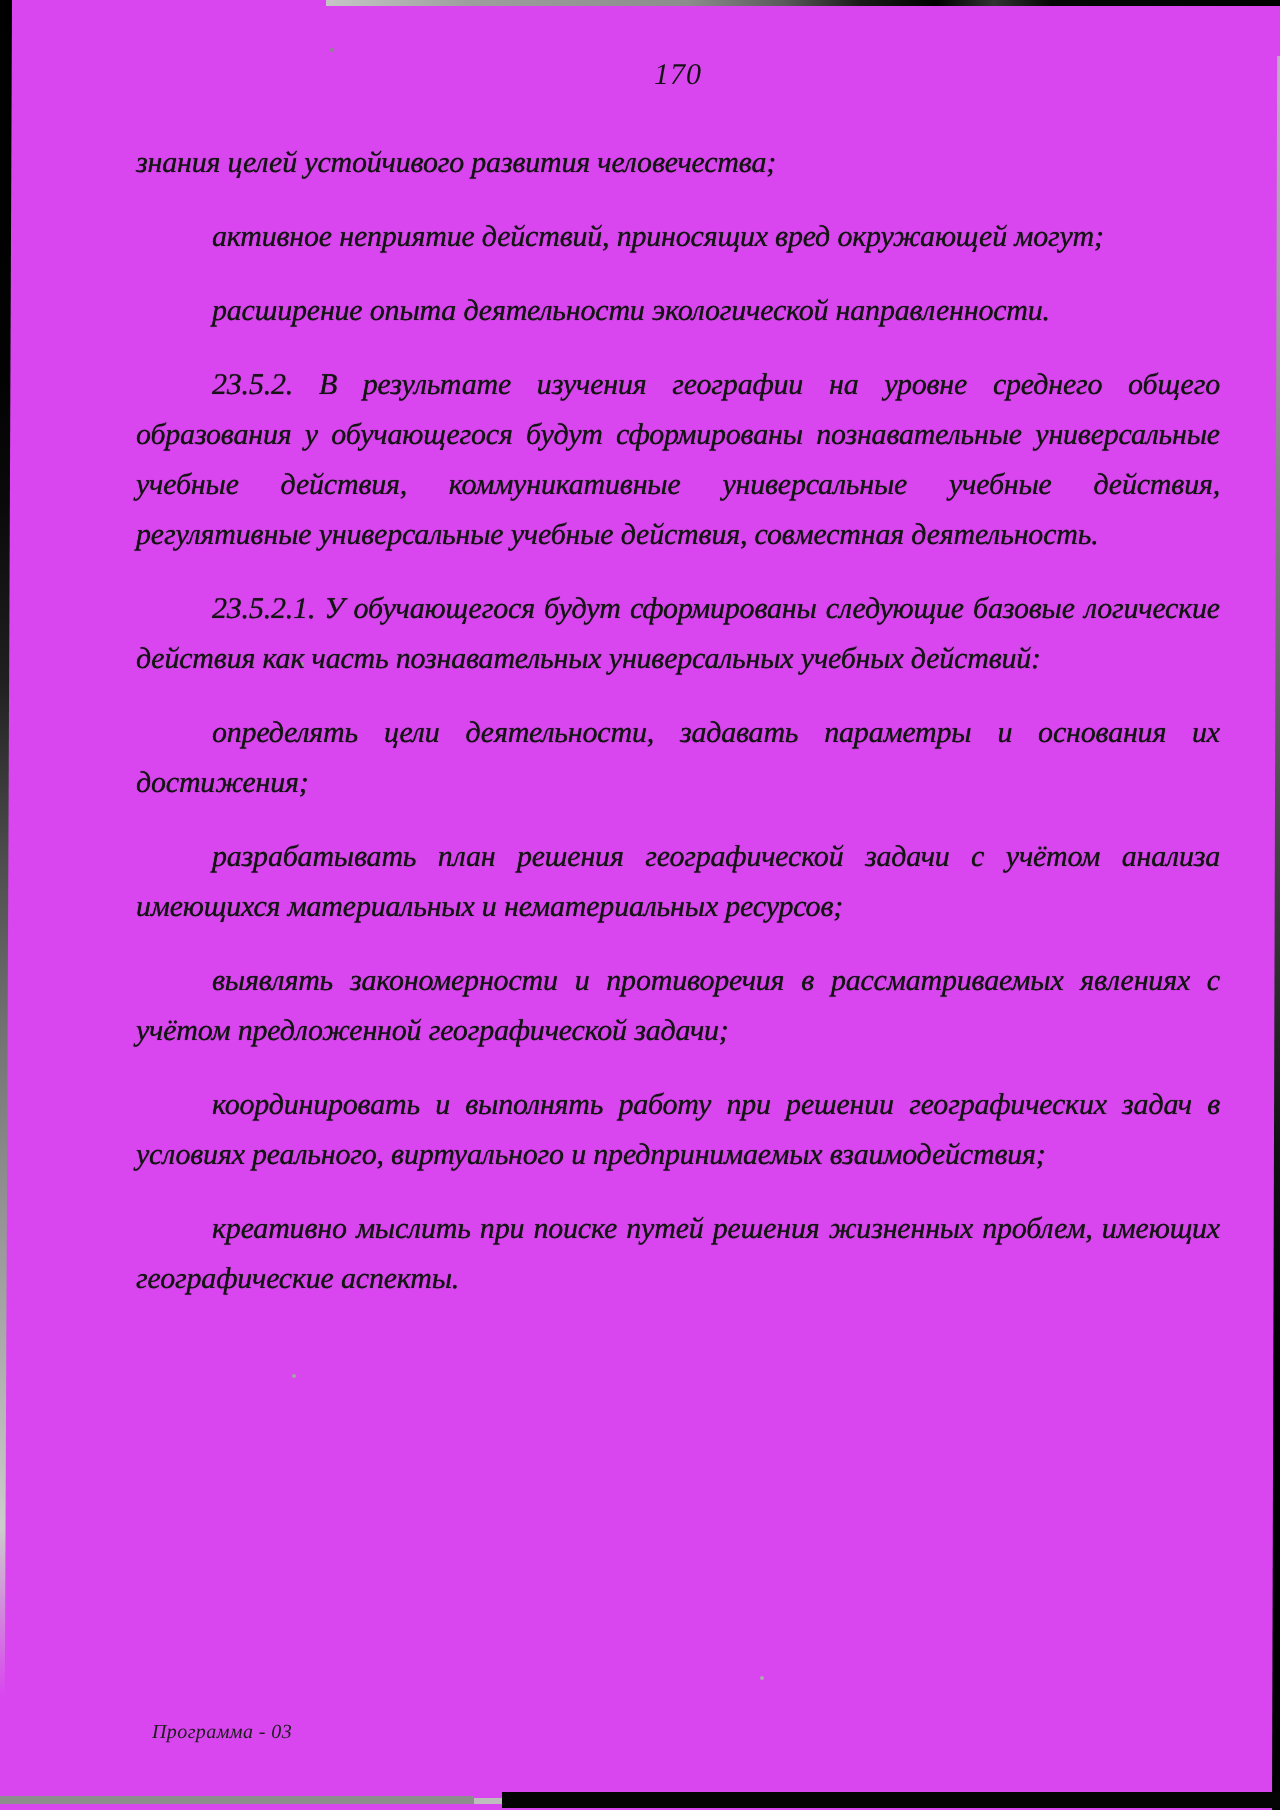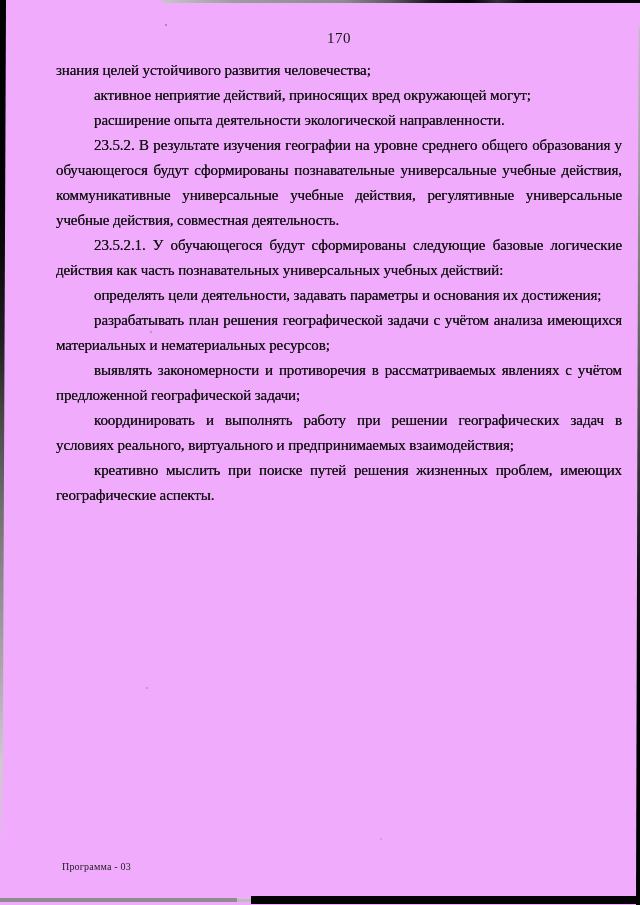--- a/index.html
+++ b/index.html
@@ -4,24 +4,25 @@
 <style>
   html, body {
     margin: 0;
     padding: 0;
     background: #ffffff;
   }
   .page {
     position: relative;
     width: 640px;
     height: 905px;
-    background: #f0abfc;
+    background: #d946ef;
     overflow: hidden;
     font-family: "Liberation Serif", "DejaVu Serif", serif;
     color: #141414;
+    font-style: italic;
   }
   .page-number {
     position: absolute;
     top: 30px;
     left: 56px;
     width: 566px;
     text-align: center;
     font-size: 15px;
     letter-spacing: 0.5px;
   }
@@ -29,31 +30,31 @@
     position: absolute;
     top: 58px;
     left: 56px;
     width: 566px;
     font-size: 15px;
     line-height: 25px;
     letter-spacing: -0.1px;
     text-align: justify;
   }
   .doc-body p {
-    margin: 0;
+    margin: 12px;
     padding: 0;
     text-indent: 38px;
     text-shadow: 0 0 0.4px #141414; 
   }
   .doc-body p.noindent {
     text-indent: 0;
   }
   .footer-note {
     position: absolute;
-    left: 62px;
+    left: 76px;
     top: 861px;
     font-size: 10px;
     letter-spacing: 0.2px;
     color: #1c1c1c;
   }
   
   .edge-left {
     position: absolute;
     left: 0; top: 0;
     width: 6px; height: 848px;

